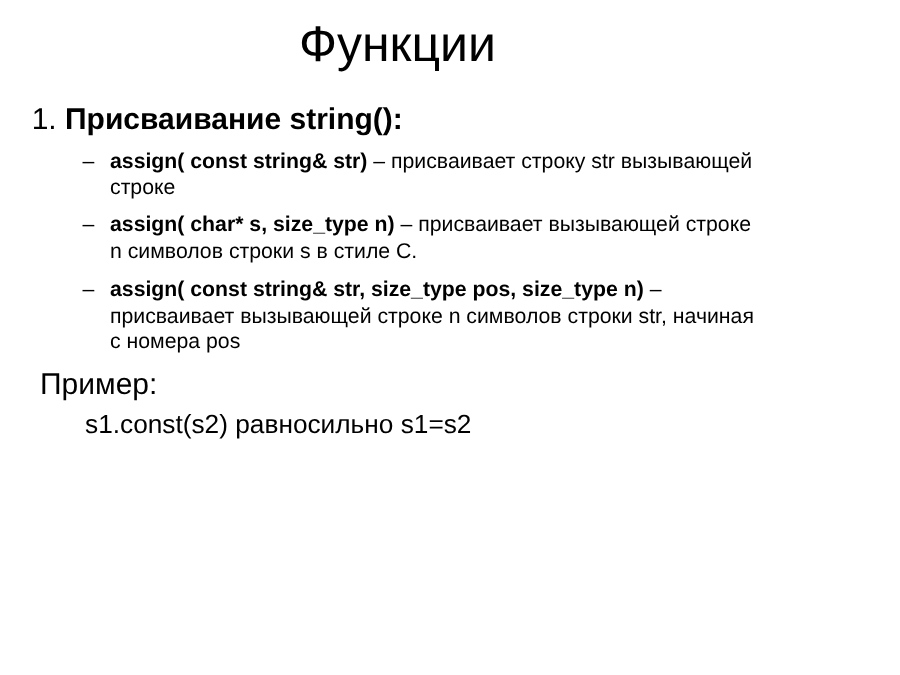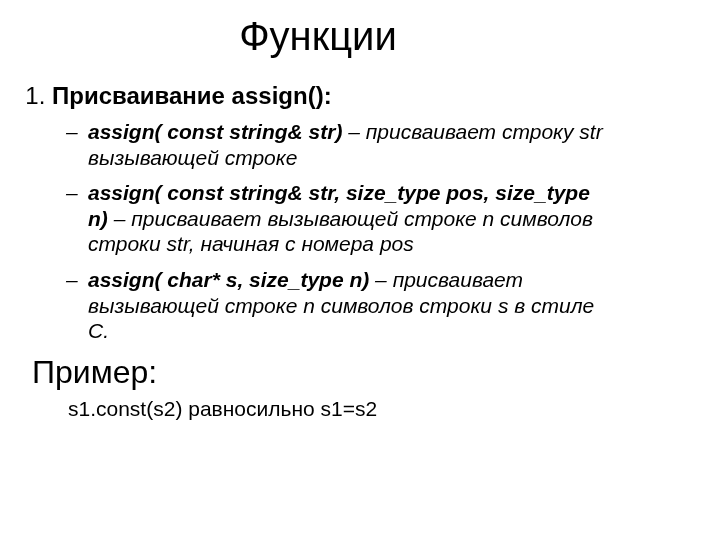--- a/index.html
+++ b/index.html
@@ -35,70 +35,69 @@
   .l1-lead {
     font-weight: 700;
   }
   .l1-strong {
     font-weight: 700;
   }
   ul.level2 {
     list-style: none;
     margin: 8px 0 8px 0;
     padding-left: 14px;
-    font-size: 21px;
+    font-size: 17px;
     line-height: 1.22;
-    font-style: italic;
   }
   ul.level2 > li {
     position: relative;
     padding-left: 22px;
     margin-bottom: 10px;
   }
   ul.level2 > li::before {
     content: "–";
     position: absolute;
     left: 0;
     top: 0;
   }
   .sig {
     font-weight: 700;
   }
   .desc {
     font-weight: 400;
   }
   .example-label {
-    font-size: 32px;
+    font-size: 24px;
     margin: 4px 0 6px 8px;
   }
   .example-body {
     font-size: 21px;
     margin-left: 44px;
   }
 </style>
 </head>
 <body>
 
 <div class="slide">
 
   <h1 class="title">Функции</h1>
 
   <ol class="level1">
     <li>
-      <span class="l1-lead">Присваивание </span><span class="l1-strong">assign():</span>
+      <span class="l1-lead">Присваивание </span><span class="l1-strong">string():</span>
 
       <ul class="level2">
         <li>
           <span class="sig"> assign( const string&amp; str)</span><span class="desc"> – присваивает строку str вызывающей строке</span>
         </li>
         <li>
-          <span class="sig">assign( const string&amp; str, size_type pos, size_type n)</span><span class="desc"> – присваивает вызывающей строке n символов строки str, начиная с номера pos</span>
+          <span class="sig">assign( char* s, size_type n)</span><span class="desc"> – присваивает вызывающей строке n символов строки s в стиле С.</span>
         </li>
         <li>
-          <span class="sig">assign( char* s, size_type n)</span><span class="desc"> – присваивает вызывающей строке n символов строки s в стиле С.</span>
+          <span class="sig">assign( const string&amp; str, size_type pos, size_type n)</span><span class="desc"> – присваивает вызывающей строке n символов строки str, начиная с номера pos</span>
         </li>
       </ul>
     </li>
   </ol>
 
   <div class="example-label">Пример:</div>
   <div class="example-body">s1.const(s2) равносильно s1=s2</div>
 
 </div>
 

